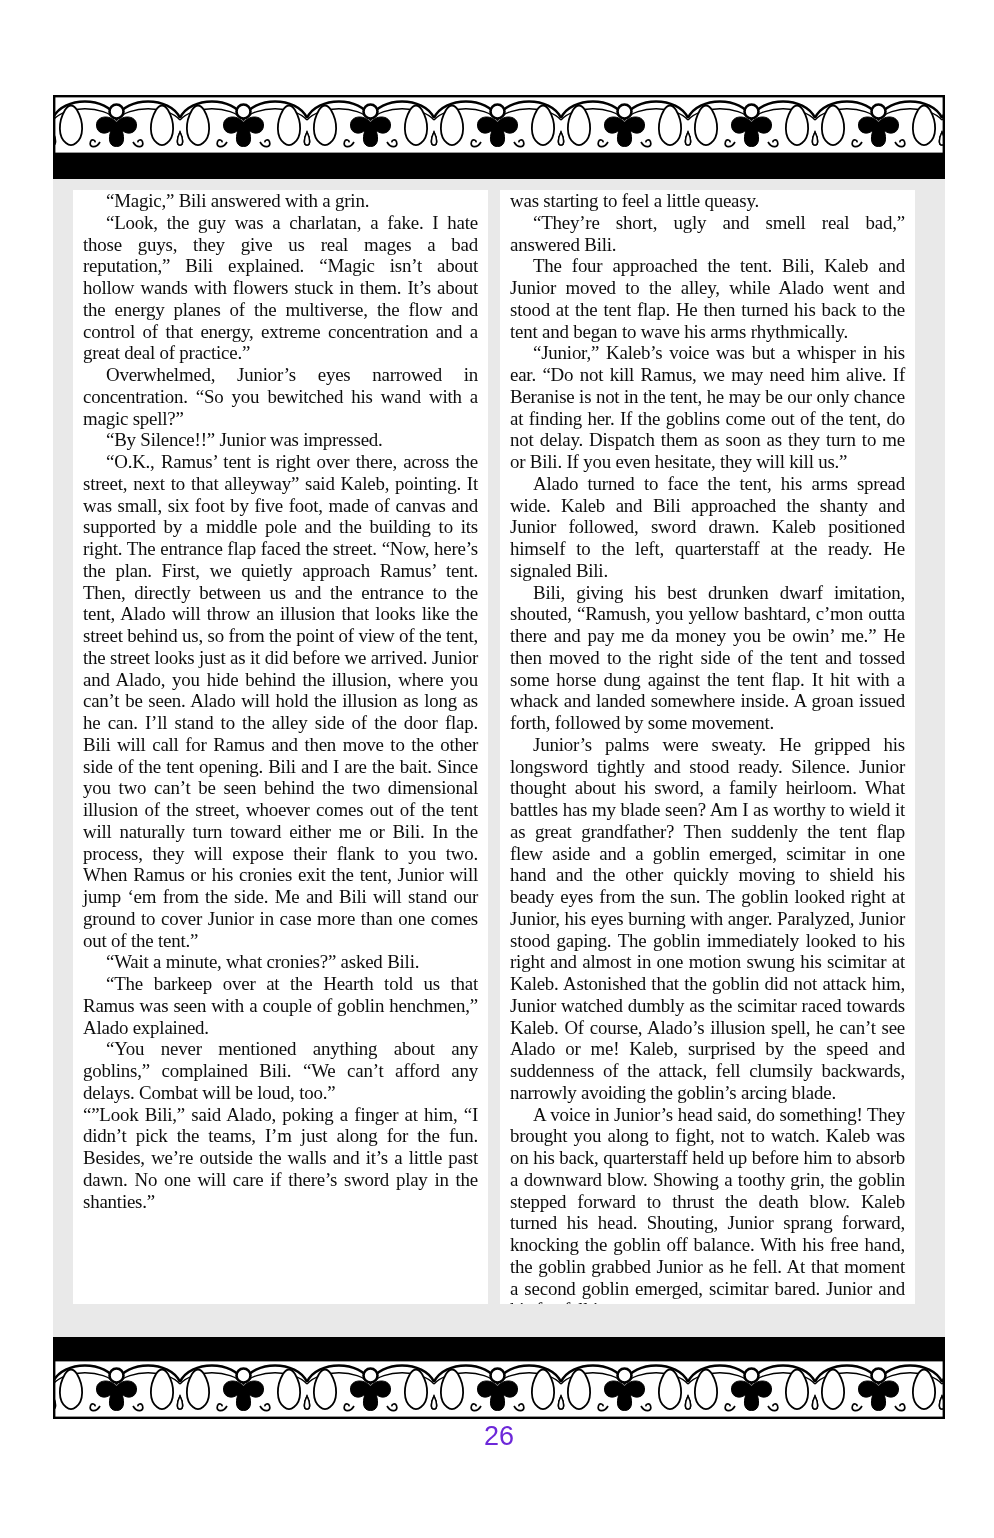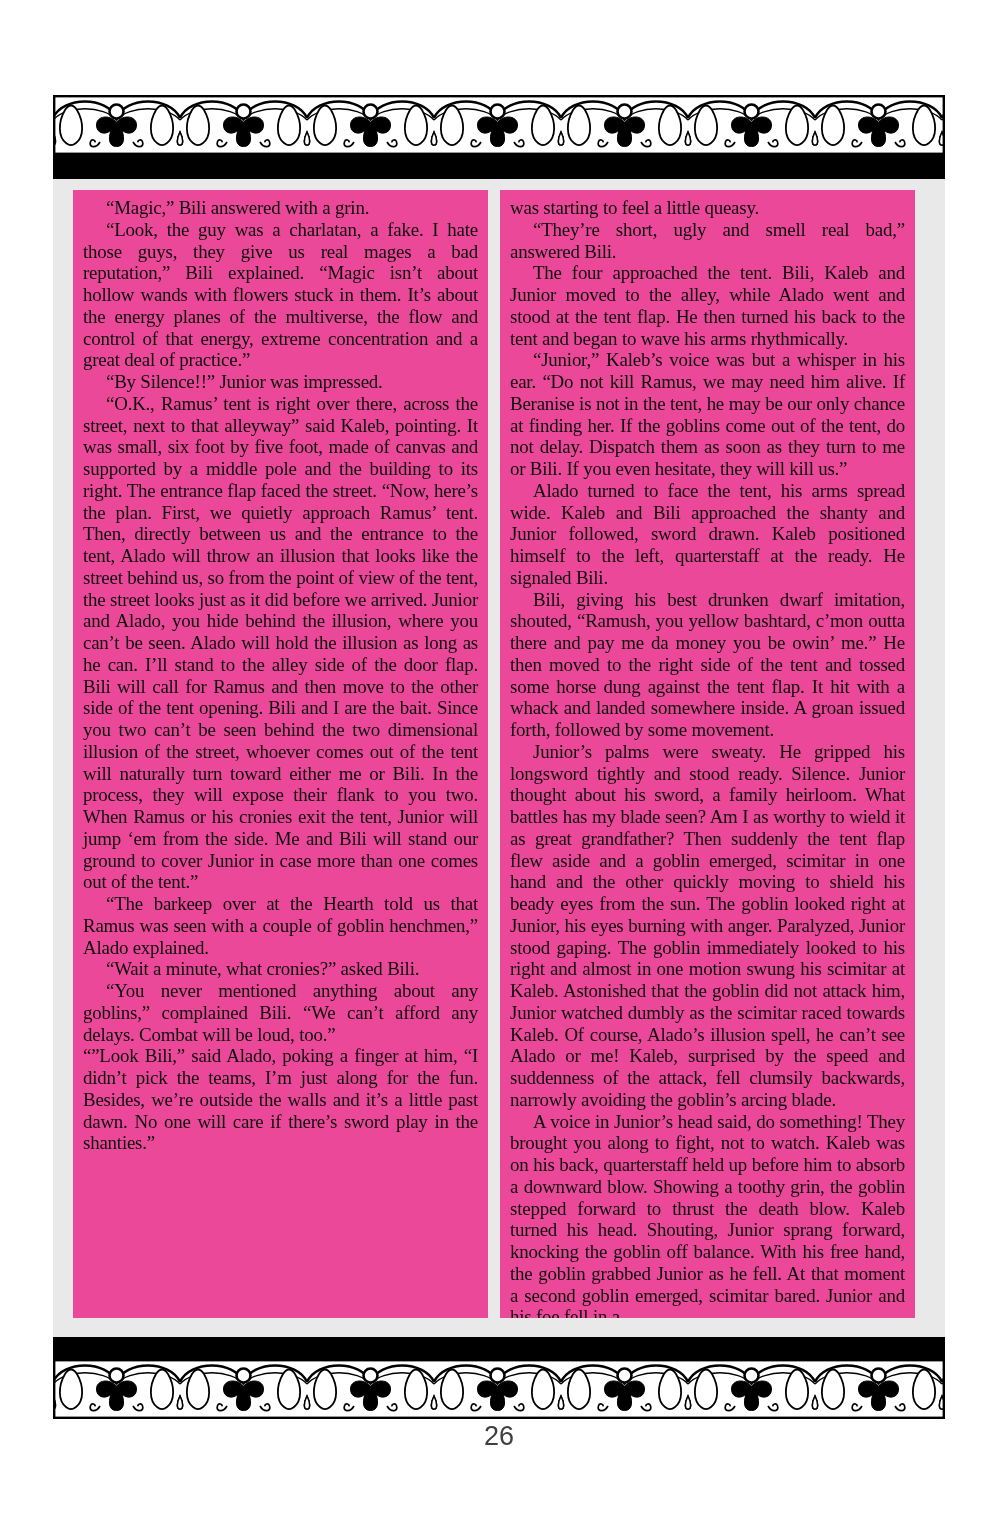--- a/index.html
+++ b/index.html
@@ -4,31 +4,31 @@
 <style>
   html,body{margin:0;padding:0;background:#fff;}
   .page{position:relative;width:994px;height:1538px;background:#ffffff;overflow:hidden;
         font-family:"Liberation Serif",serif;color:#0e0e0e;}
   .band{position:absolute;left:53px;width:892px;height:60px;}
   .band svg{display:block;width:100%;height:100%;}
   .band-top{top:95px;}
   .bar{position:absolute;left:53px;width:892px;background:#000;}
   .bar-top{top:154px;height:25px;}
   .panel{position:absolute;left:53px;top:179px;width:892px;height:1158px;background:#e9e9e9;}
-  .textcol{position:absolute;top:11px;width:395px;height:1114px;background:#ec4899;
-           padding:7px 10px;overflow:hidden;text-align:justify;
+  .textcol{position:absolute;top:11px;width:395px;height:1114px;background:#ffffff;
+           padding:0 10px;overflow:hidden;text-align:justify;
            font-size:18.9px;line-height:21.75px;letter-spacing:-0.2px;}
   .textcol.left{left:20px;}
   .textcol.right{left:447px;}
   .textcol p{margin:0;text-indent:23px;}
   .textcol p.noindent{text-indent:0;}
   .bar-bottom{top:1337px;height:22px;}
   .band-bottom{top:1359px;}
   .page-number{position:absolute;left:53px;top:1421px;width:892px;text-align:center;
-               font-family:"Liberation Sans",sans-serif;font-size:27px;color:#404040;}
+               font-family:"Liberation Sans",sans-serif;font-size:27px;color:#6d28d9;}
 </style>
 </head>
 <body>
 
 <div class="page">
 
   <div class="band band-top">
     <svg xmlns="http://www.w3.org/2000/svg" viewBox="0 0 892 60" preserveAspectRatio="none">
         <rect width="892" height="60" fill="#fff"></rect>
         <g transform="translate(0,0)">
@@ -129,24 +129,25 @@
         </g>
         <rect x="1.2" y="1.2" width="889.6" height="57.6" fill="none" stroke="#000" stroke-width="2.4"></rect>
       </svg>
   </div>
   <div class="bar bar-top"></div>
 
   <div class="panel">
     <div class="textcol left">
         <p>“Magic,” Bili answered with a grin.</p>
         <p>“Look, the guy was a charlatan, a fake.  I hate those guys, they give us real mages a bad reputation,” Bili explained.  “Magic isn’t about hollow wands with flowers stuck in them.  It’s about the energy planes of the multiverse, the flow and control of that energy, extreme concentration and a great deal of practice.”</p>
+        <p>Overwhelmed, Junior’s eyes narrowed in concentration.  “So you bewitched his wand with a magic spell?”</p>
         <p>“By Silence!!”  Junior was impressed.</p>
         <p>“O.K., Ramus’ tent is right over there, across the street, next to that alleyway” said Kaleb, pointing.  It was small, six foot by five foot, made of canvas and supported by a middle pole and the building to its right.  The entrance flap faced the street.  “Now, here’s the plan. First, we quietly approach Ramus’ tent.  Then, directly between us and the entrance to the tent, Alado will throw an illusion that looks like the street behind us, so from the point of view of the tent, the street looks just as it did before we arrived.  Junior and Alado, you hide behind the illusion, where you can’t be seen.  Alado will hold the illusion as long as he can.  I’ll stand to the alley side of the door flap.  Bili will call for Ramus and then move to the other side of the tent opening.  Bili and I are the bait.  Since you two can’t be seen behind the two dimensional illusion of the street, whoever comes out of the tent will naturally turn toward either me or Bili.  In the process, they will expose their flank to you two. When Ramus or his cronies exit the tent, Junior will jump ‘em from the side.  Me and Bili will stand our ground to cover Junior in case more than one comes out of the tent.”</p>
+        <p>“Wait a minute, what cronies?” asked Bili.</p>
         <p>“The barkeep over at the Hearth told us that Ramus was seen with a couple of goblin henchmen,” Alado explained.</p>
-        <p>“Wait a minute, what cronies?” asked Bili.</p>
         <p>“You never mentioned anything about any goblins,” complained Bili.  “We can’t afford any delays.  Combat will be loud, too.”</p>
         <p class="noindent">“”Look Bili,” said Alado, poking a finger at him, “I didn’t pick the teams, I’m just along for the fun.  Besides, we’re outside the walls and it’s a little past dawn.  No one will care if there’s sword play in the shanties.”</p>
       </div>
     <div class="textcol right">
         <p class="noindent">was starting to feel a little queasy.</p>
         <p>“They’re short, ugly and smell real bad,” answered Bili.</p>
         <p>The four approached the tent.  Bili, Kaleb and Junior moved to the alley, while Alado went and stood at the tent flap.  He then turned his back to the tent and began to wave his arms rhythmically.</p>
         <p>“Junior,” Kaleb’s voice was but a whisper in his ear. “Do not kill Ramus, we may need him alive.  If Beranise is not in the tent, he may be our only chance at finding her.  If the goblins come out of the tent, do not delay. Dispatch them as soon as they turn to me or Bili.  If you even hesitate, they will kill us.”</p>
         <p>Alado turned to face the tent, his arms spread wide. Kaleb and Bili approached the shanty and Junior followed, sword drawn.  Kaleb positioned himself to the left, quarterstaff at the ready.  He signaled Bili.</p>
         <p>Bili, giving his best drunken dwarf imitation, shouted, “Ramush, you yellow bashtard, c’mon outta there and pay me da money you be owin’ me.”  He then moved to the right side of the tent and tossed some horse dung against the tent flap.  It hit with a whack and landed somewhere inside.  A groan issued forth, followed by some movement.</p>

